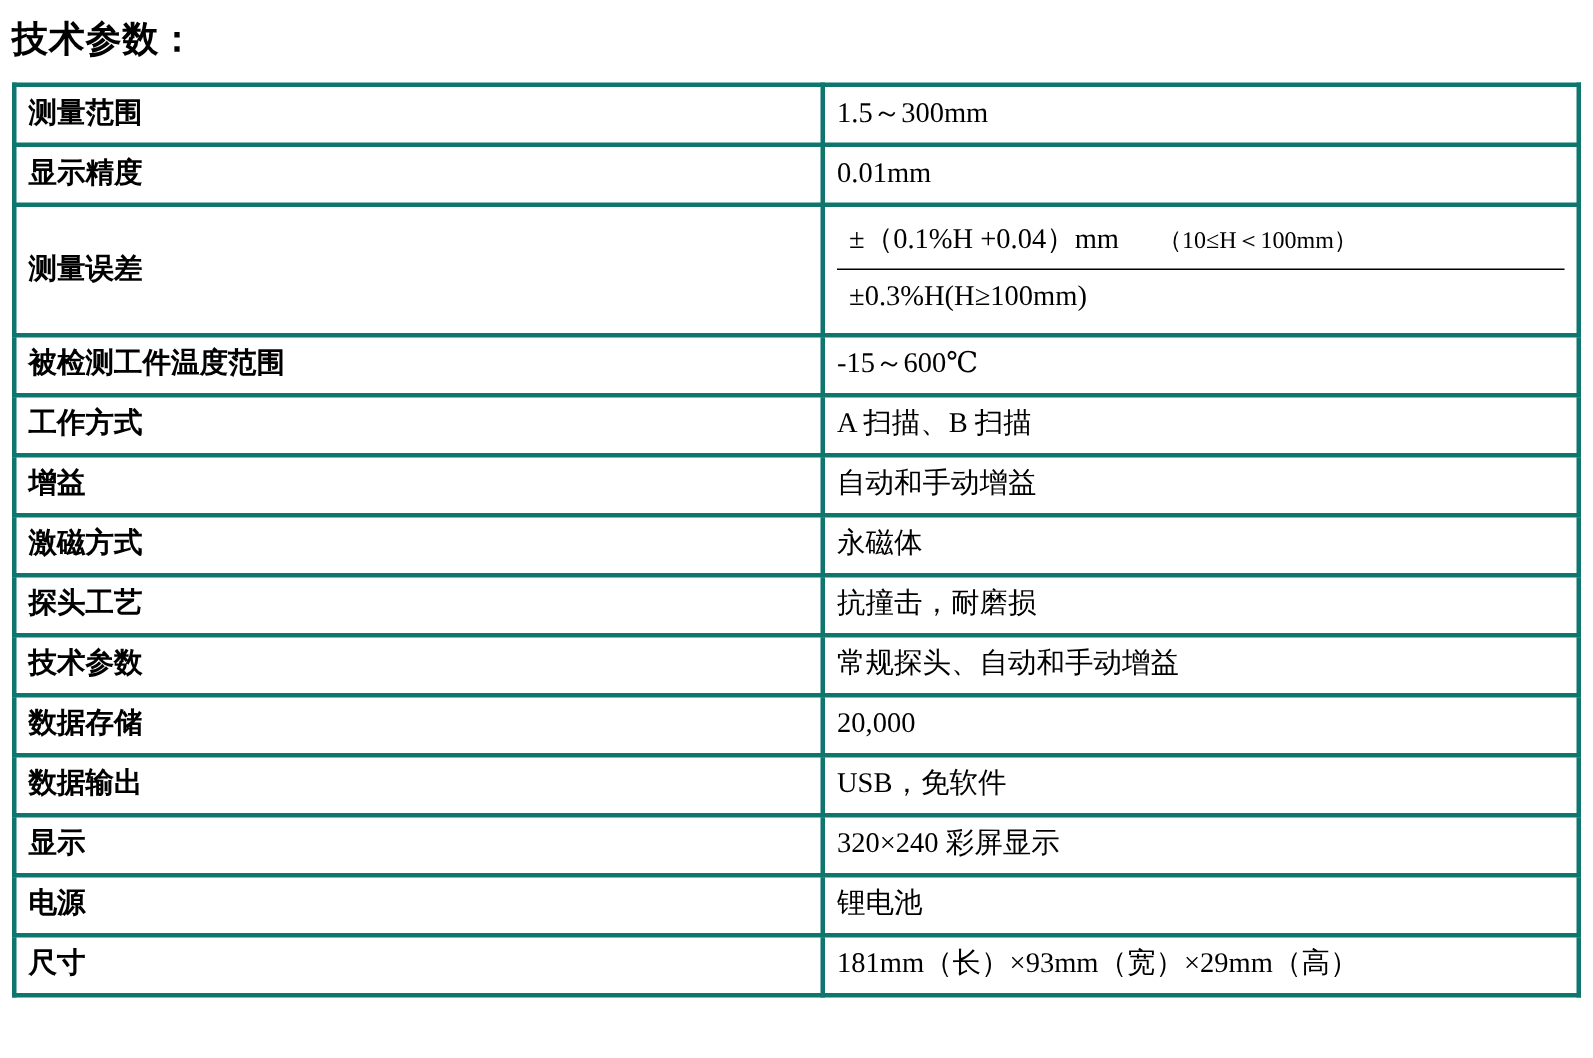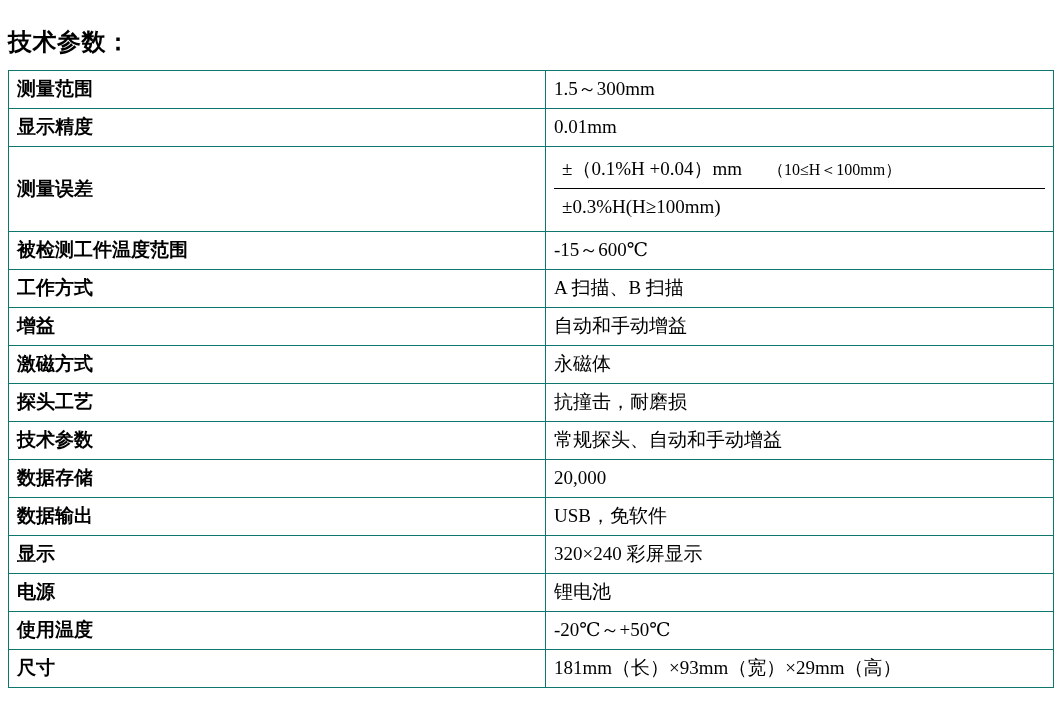--- a/index.html
+++ b/index.html
@@ -20,31 +20,31 @@
     height: 705px;
     box-sizing: border-box;
     padding: 0;
   }
   .doc-title {
     font-family: "Liberation Serif", "DejaVu Serif", serif;
     font-weight: bold;
     font-size: 24px;
     line-height: 1;
     padding: 14px 0 0 8px;
-    margin: 16px 0 16px 0;
+    margin: 1px 0 16px 0;
     letter-spacing: 0.5px;
   }
   table.spec {
     border-collapse: collapse;
     width: 1046px;
     margin-left: 8px;
     table-layout: fixed;
   }
   table.spec td {
-    border: 1px solid #0f766e;
+    border: 3px solid #0f766e;
     vertical-align: middle;
     padding: 4px 8px 5px 8px;
     font-size: 19px;
     line-height: 1.32;
     height: 28px;
   }
   td.label {
     width: 520px;
     font-weight: bold;
     font-size: 19.5px;
@@ -153,24 +153,20 @@
       </tr>
       <tr>
         <td class="label">显示</td>
         <td class="value">320×240 彩屏显示</td>
       </tr>
       <tr>
         <td class="label">电源</td>
         <td class="value">锂电池</td>
       </tr>
       <tr>
-        <td class="label">使用温度</td>
-        <td class="value">-20℃～+50℃</td>
-      </tr>
-      <tr>
         <td class="label">尺寸</td>
         <td class="value">181mm（长）×93mm（宽）×29mm（高）</td>
       </tr>
 
     </tbody>
   </table>
 
 </div>
 
 </body></html>

